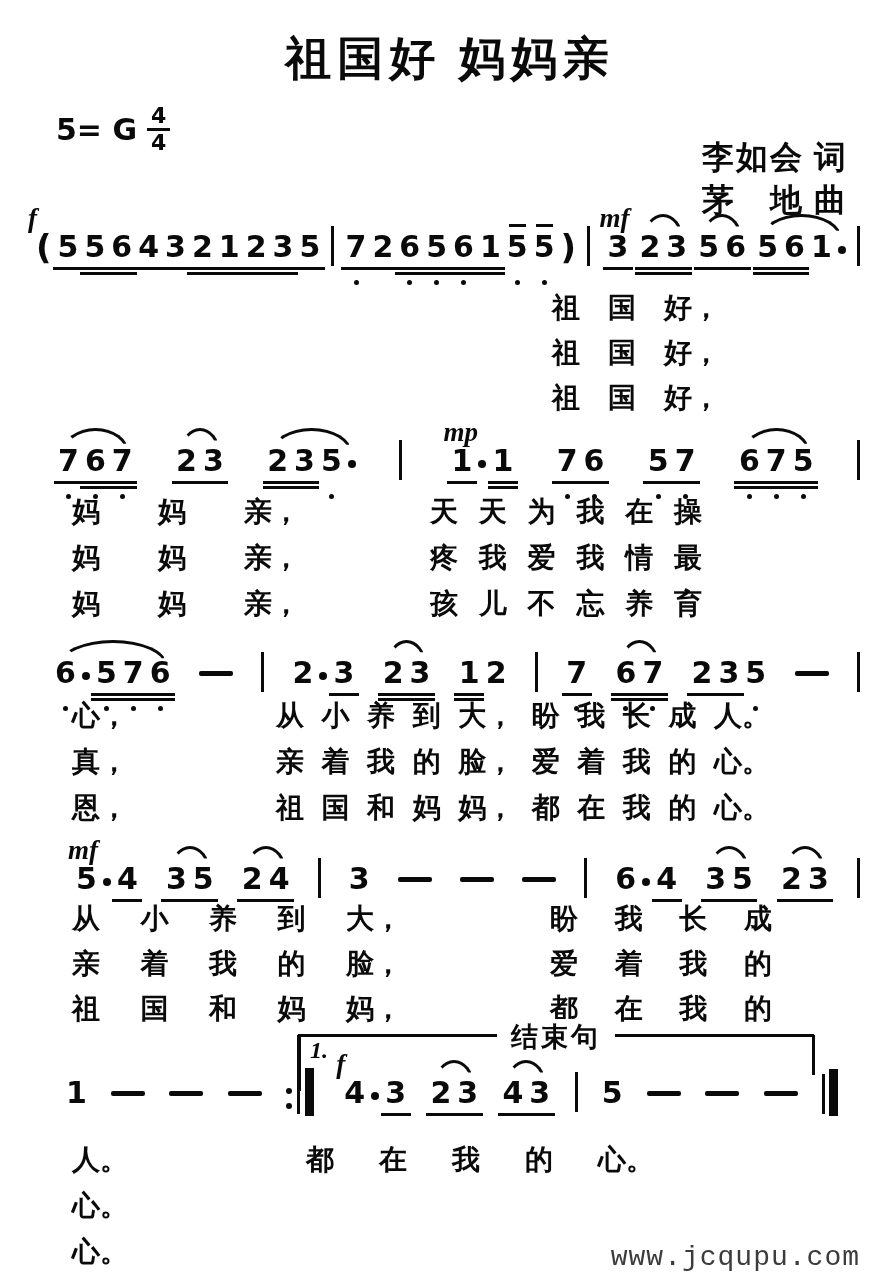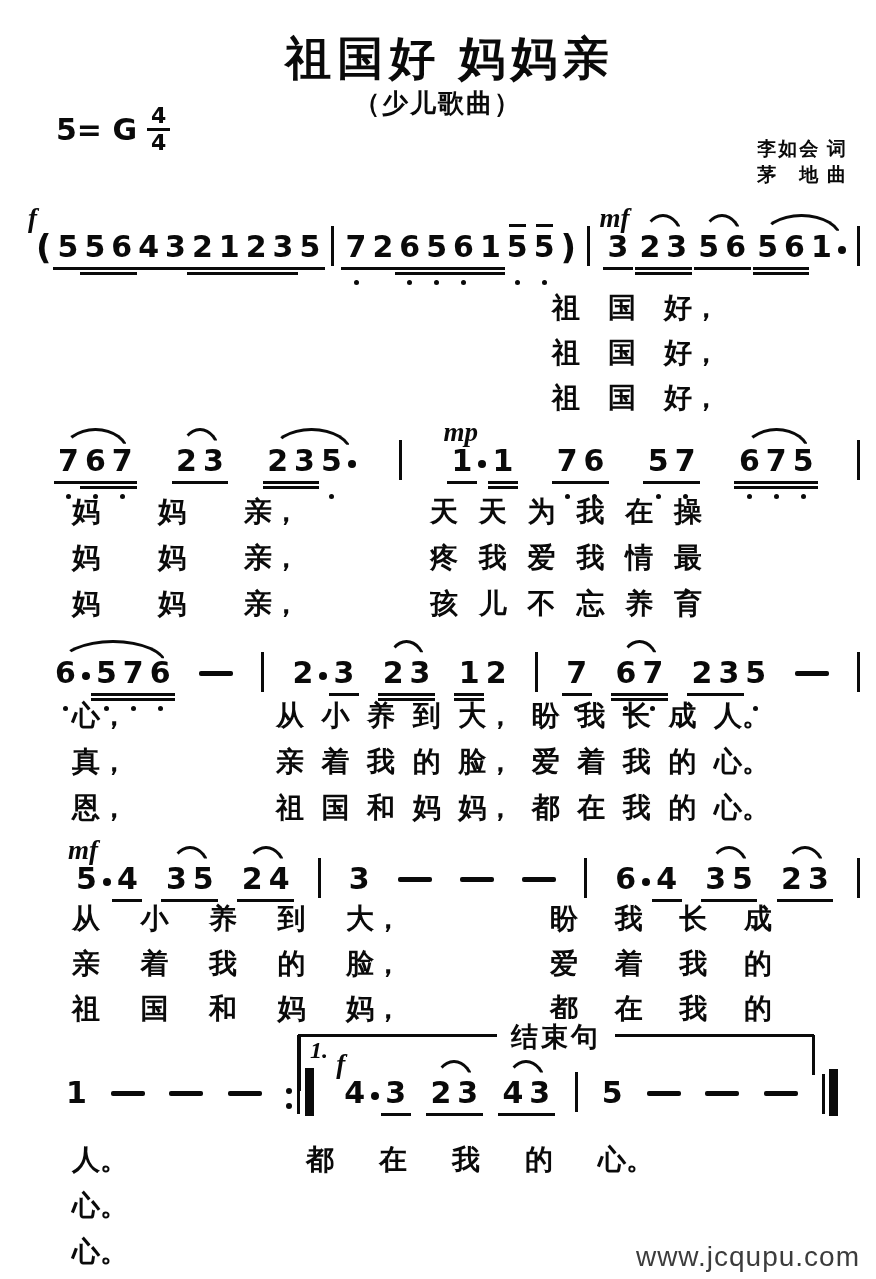--- a/index.html
+++ b/index.html
@@ -11,21 +11,21 @@
          font-size:46px;font-weight:900;letter-spacing:6px;margin-left:12px;}
   .subtitle{position:absolute;top:86px;left:0;width:100%;text-align:center;
             font-size:26px;font-weight:700;letter-spacing:2px;}
   .keysig{position:absolute;top:104px;left:56px;display:flex;align-items:center;gap:10px;
           font-family:"DejaVu Sans",sans-serif;font-size:30px;font-weight:700;}
   .ts{display:inline-flex;flex-direction:column;align-items:center;line-height:1;}
   .ts span{font-size:22px;font-weight:800;padding:1px 4px;}
   .ts .ts-t{border-bottom:3px solid #0a0a0a;}
   .tempo{position:absolute;top:158px;left:56px;font-size:26px;font-weight:800;letter-spacing:2px;}
   .credits{position:absolute;top:136px;right:28px;text-align:right;
-           font-size:19px;font-weight:800;line-height:1.35;letter-spacing:2px;}
+           font-size:32px;font-weight:800;line-height:1.35;letter-spacing:2px;}
 
   
   .mline{position:absolute;display:flex;justify-content:space-between;align-items:flex-start;
          overflow:visible;}
   .grp{position:relative;display:inline-flex;align-items:flex-start;gap:6px;}
   .grp.slur::before{content:"";position:absolute;left:4px;right:4px;top:-6px;height:19px;
         border:3px solid transparent;border-top:3px solid #0a0a0a;
         border-radius:50% / 100% 100% 0 0;}
   .tok{position:relative;display:inline-flex;flex-direction:column;align-items:center;}
   .tok .above{height:9px;display:flex;align-items:flex-end;}
@@ -61,29 +61,28 @@
   .volta{position:absolute;left:298px;top:1034px;width:516px;height:56px;
          border-top:3.5px solid #0a0a0a;}
   .volta .ld{position:absolute;left:-1px;top:-2px;width:3.5px;height:56px;background:#0a0a0a;}
   .volta .rd{position:absolute;right:-1px;top:-2px;width:3.5px;height:40px;background:#0a0a0a;}
   .volta-label{position:absolute;top:-18px;left:50%;transform:translateX(-50%);
       background:#fff;padding:0 14px;font-size:27px;font-weight:800;letter-spacing:3px;}
   .volta-no{position:absolute;left:12px;top:0px;font-style:italic;font-weight:800;font-size:24px;
       font-family:"Liberation Serif",serif;}
 
   .watermark{position:absolute;right:16px;bottom:6px;
-      font-family:Liberation Sans, sans-serif;font-size:28px;color:#3c3c3c;letter-spacing:1px;}
+      font-family:Liberation Mono, monospace;font-size:28px;color:#3c3c3c;letter-spacing:1px;}
 </style>
 </head>
 <body>
 
 <div class="page">
 
   <div class="title">祖国好 妈妈亲</div>
-  <div class="subtitle">（少儿歌曲）</div>
 
   <div class="keysig">
     <span>5= G</span>
     <span class="ts">
       <span class="ts-t">4</span>
       <span class="ts-b">4</span>
     </span>
   </div>
 
 

